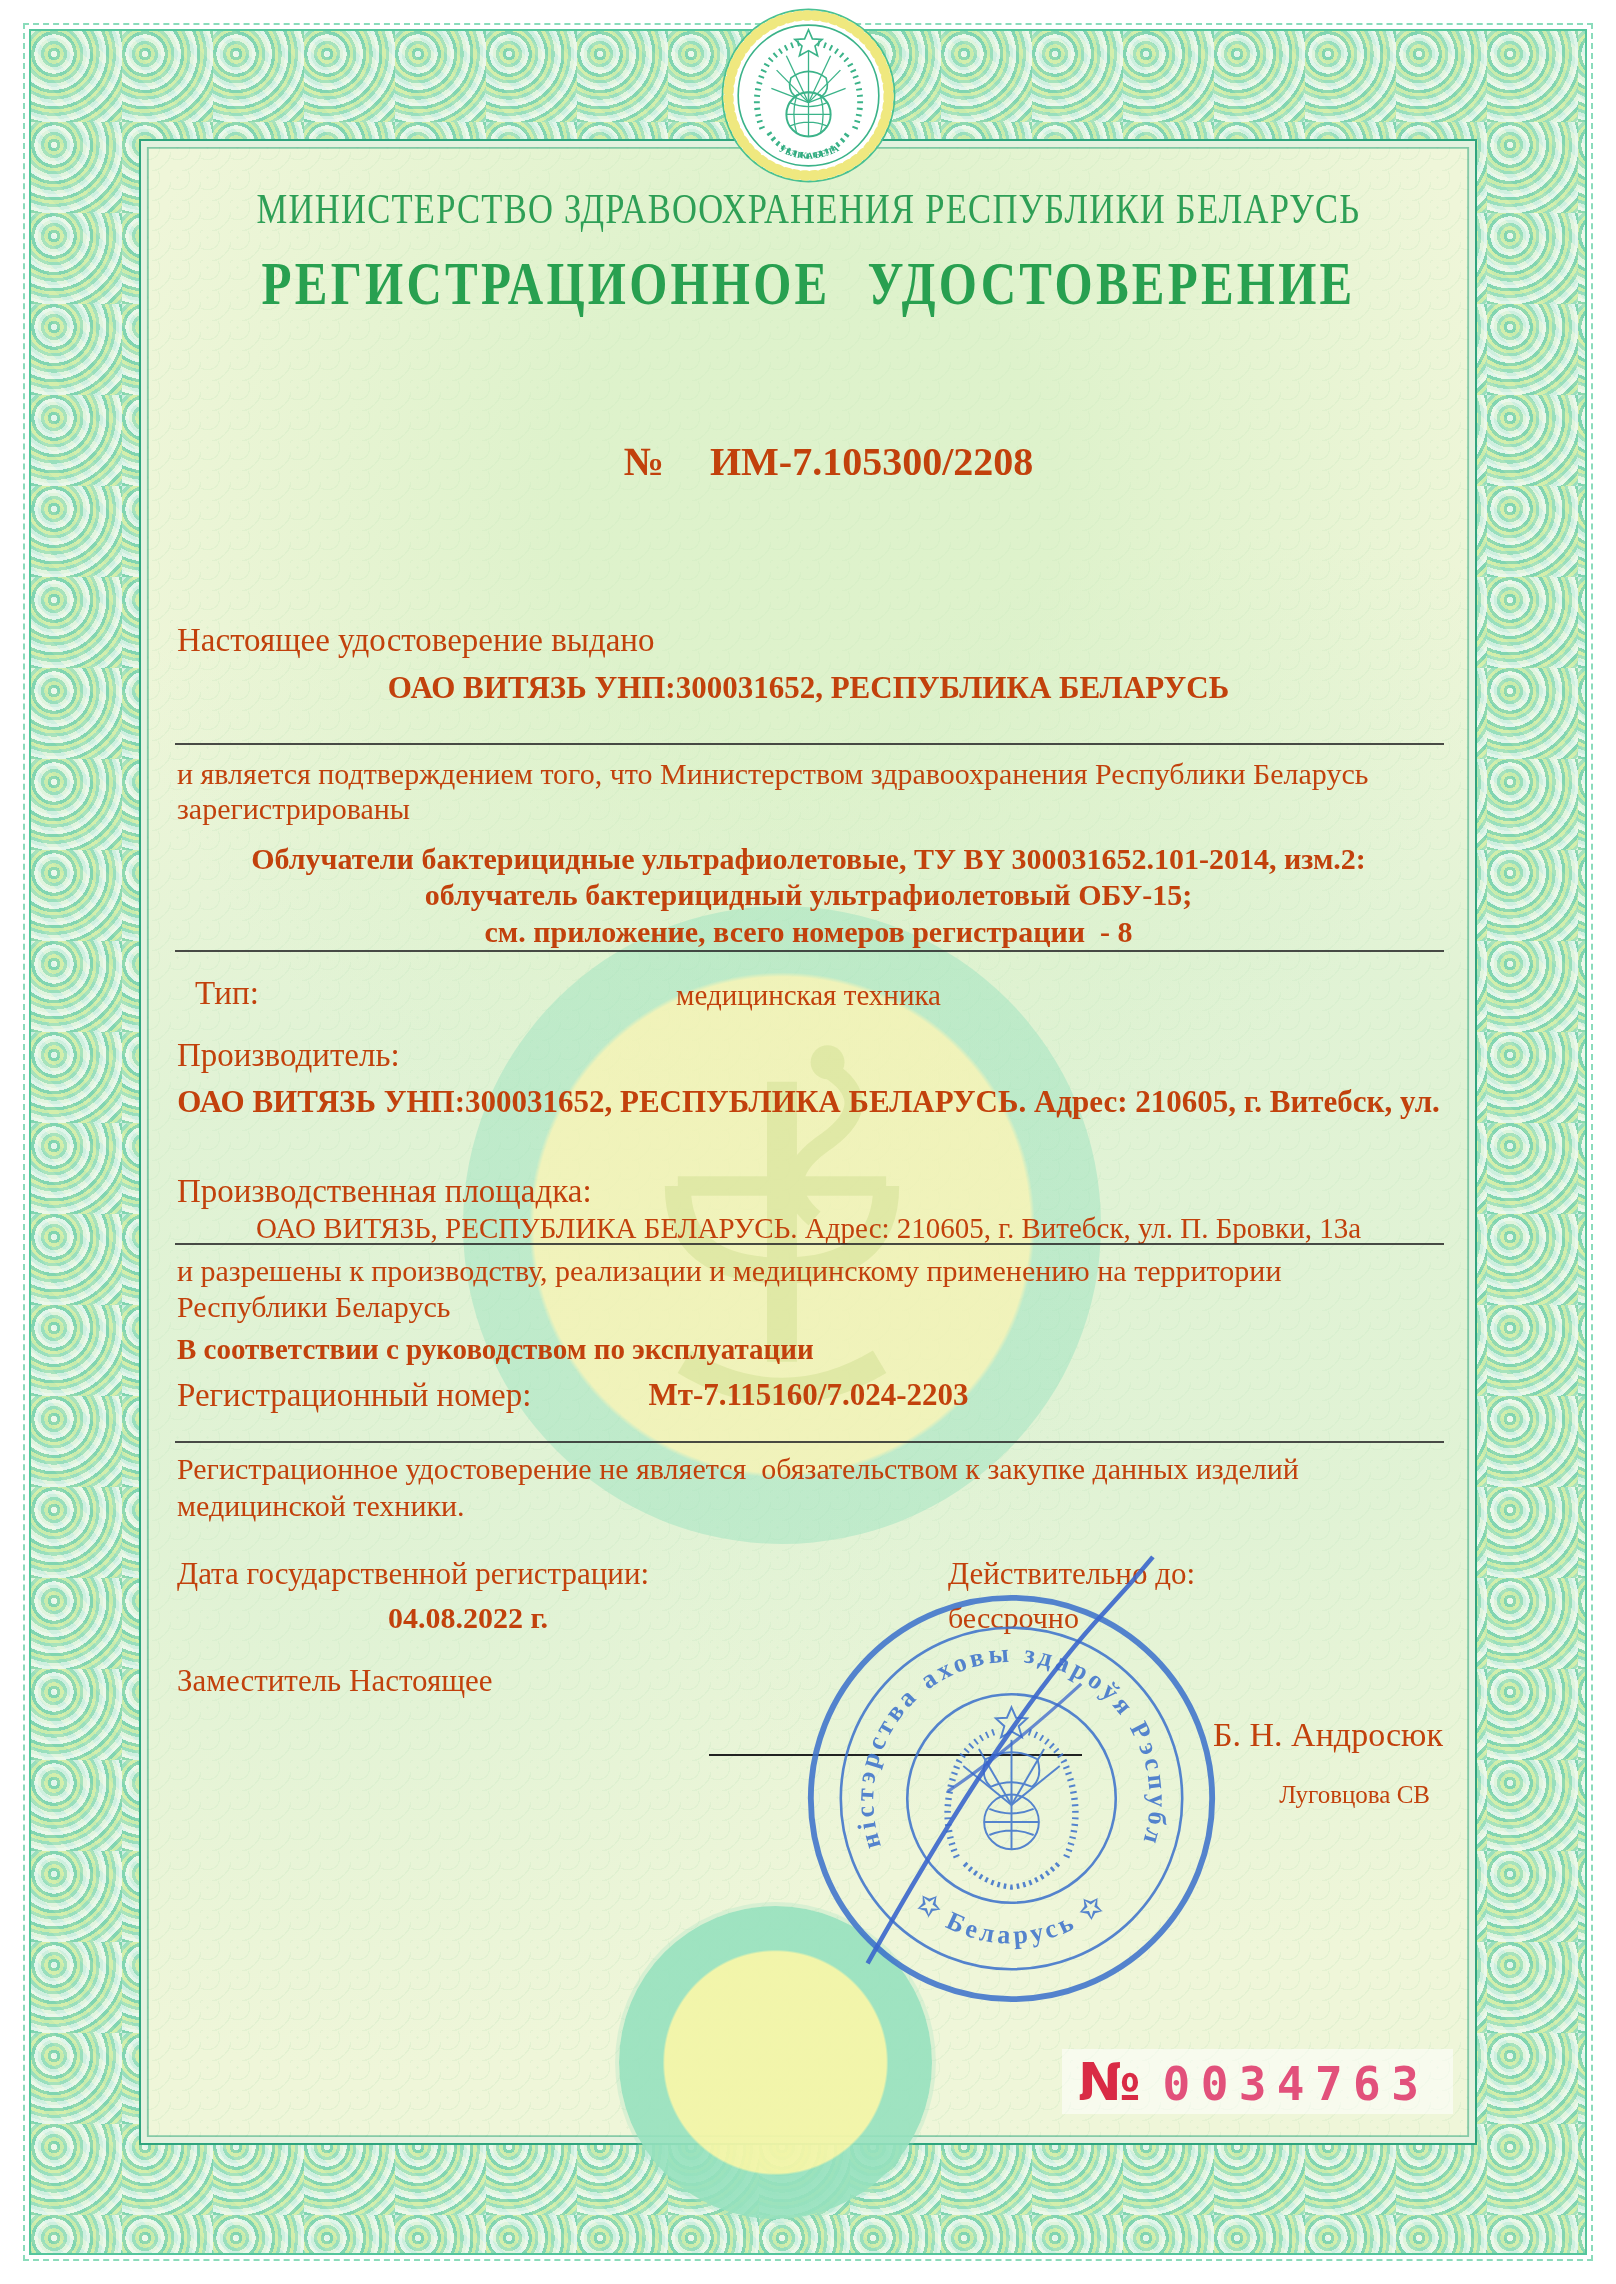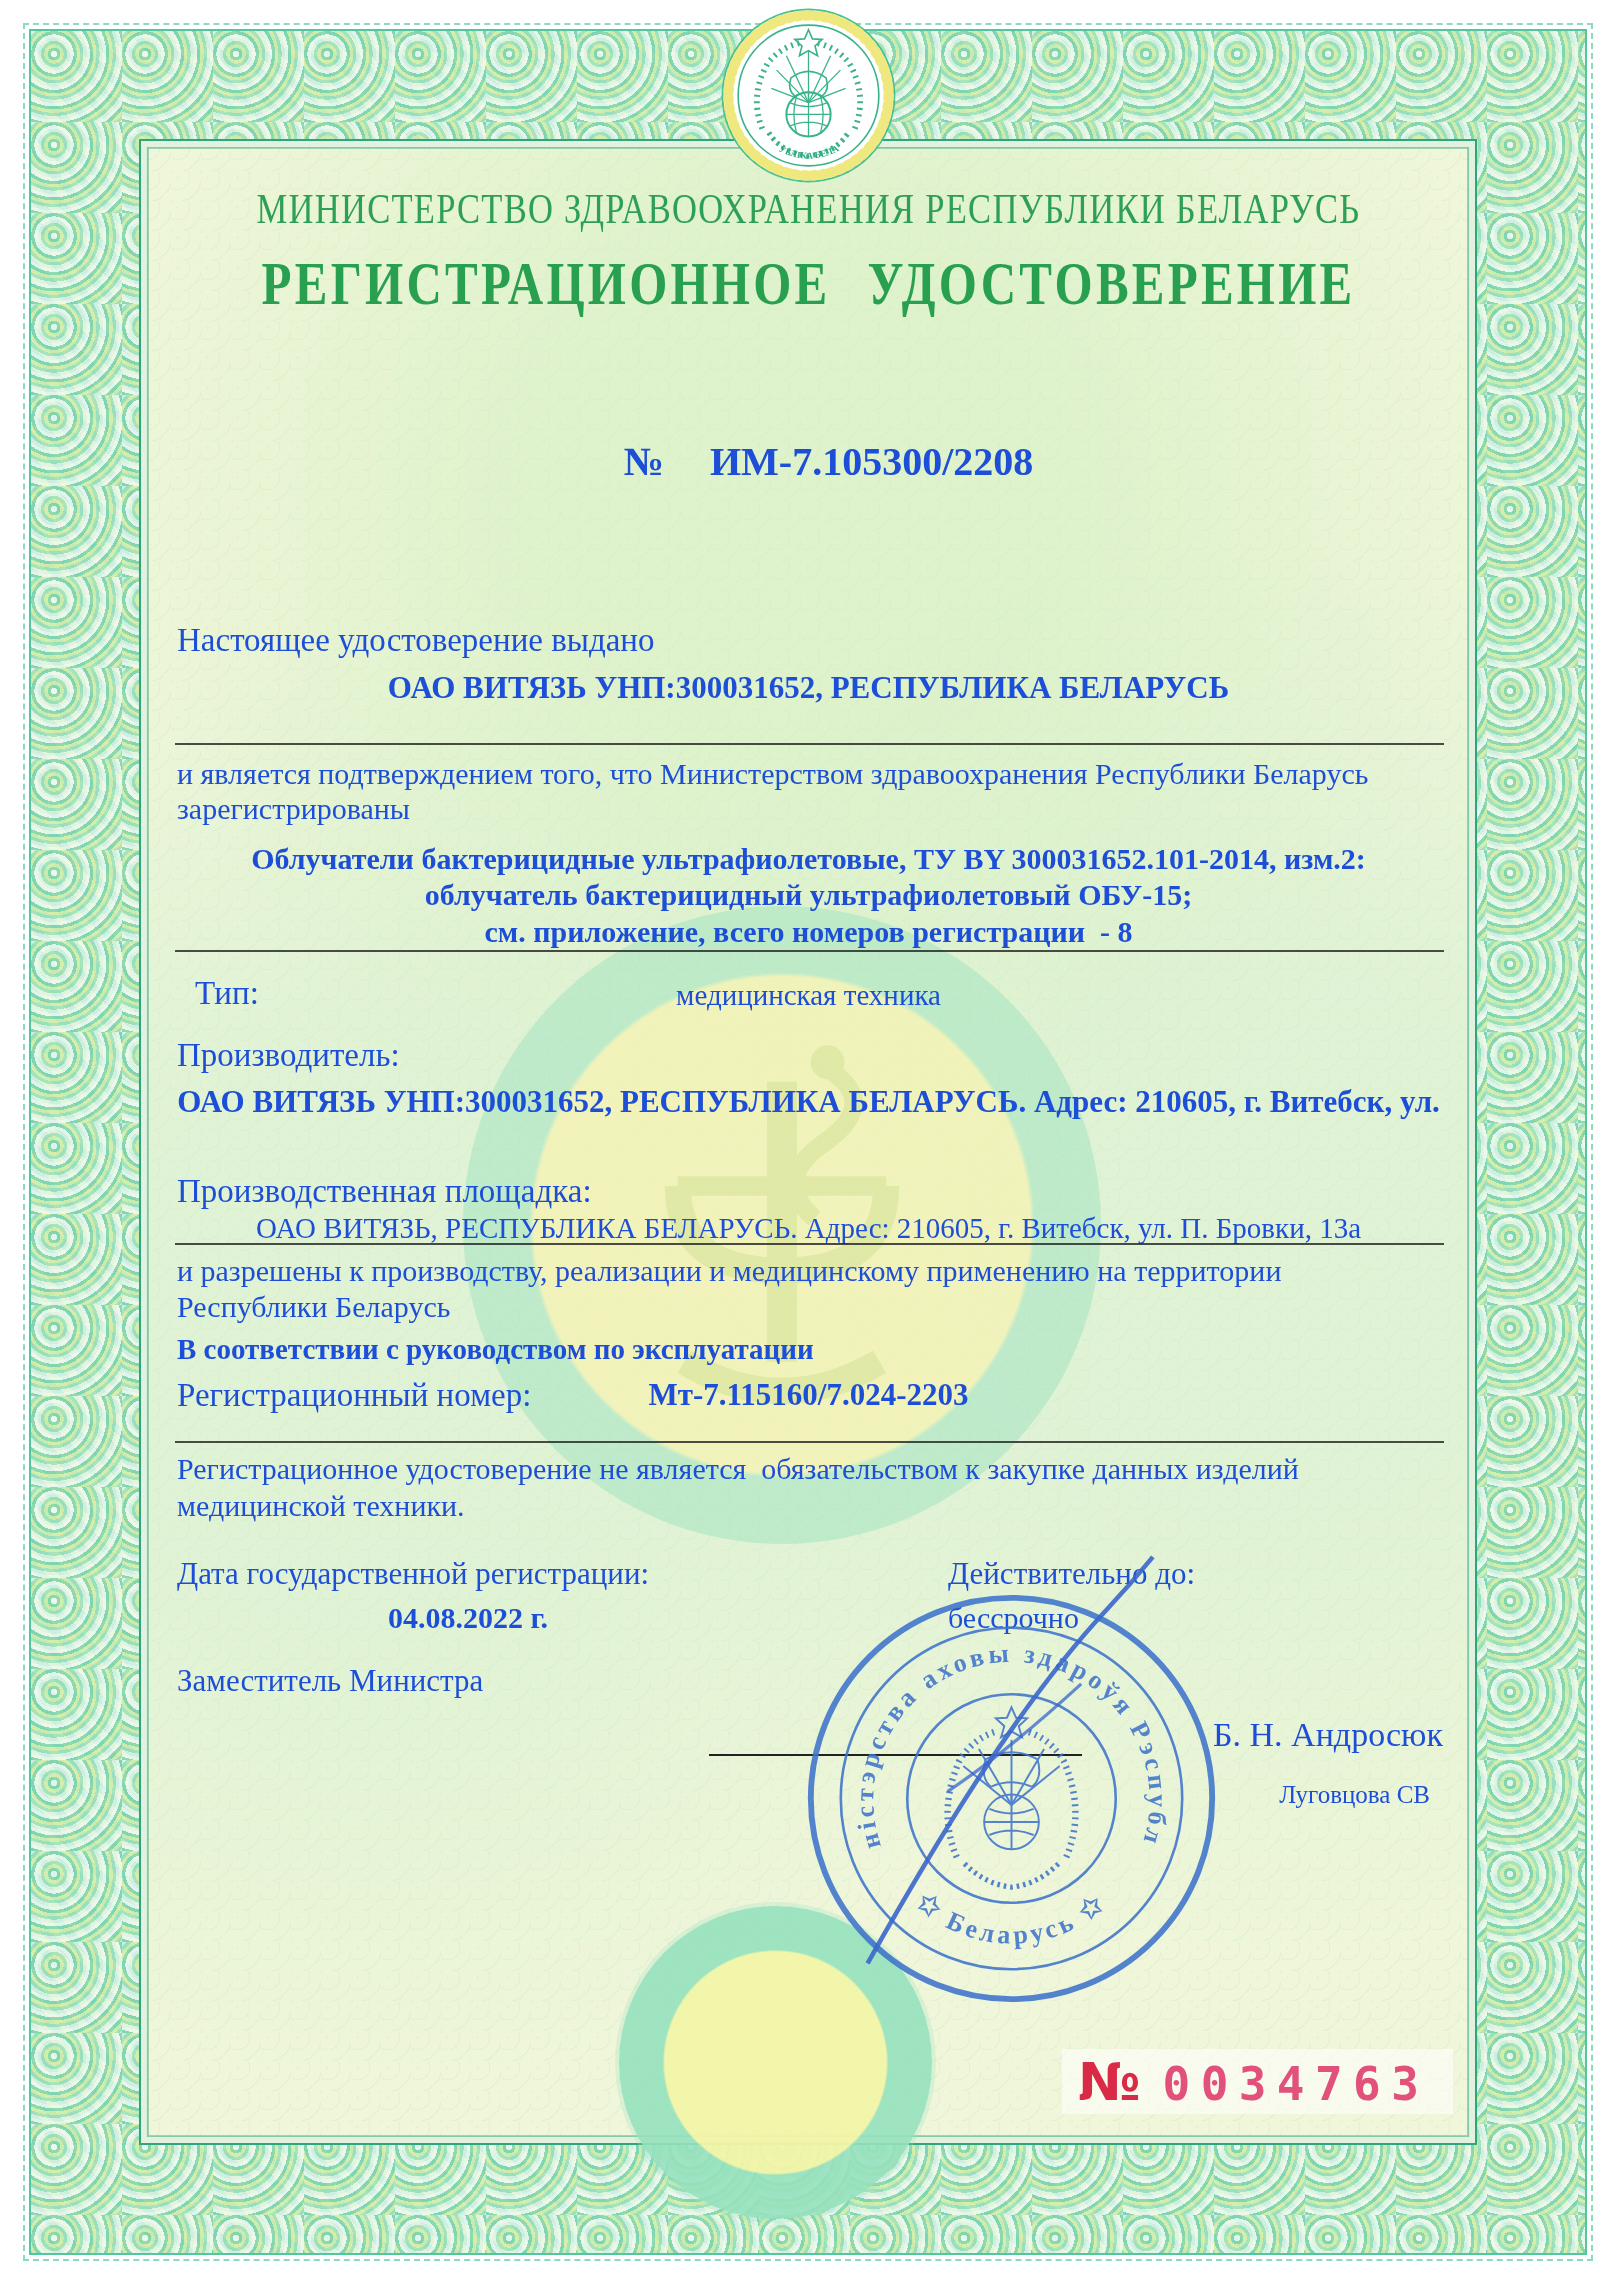--- a/index.html
+++ b/index.html
@@ -32,21 +32,21 @@
       radial-gradient(circle at 50% 18%, rgba(205,238,190,.5) 0 14%, transparent 40%),
       radial-gradient(circle at 18% 60%, rgba(198,236,205,.35) 0 18%, transparent 45%),
       radial-gradient(circle at 84% 55%, rgba(198,236,205,.35) 0 18%, transparent 45%),
       repeating-radial-gradient(circle at 6.5px 6.5px, rgba(120,200,140,.10) 0 1.3px, transparent 1.3px 11.7px);
     background-size:auto,auto,auto,30px 30px;
     border:2.6px solid #2fa57e;
     box-shadow: inset 0 0 0 5.9px #e3f2df, inset 0 0 0 7.8px rgba(47,165,126,.55);
   }
 
   
-  .t { position:absolute; color:#1d4ed8; z-index:5; white-space:pre-wrap; }
+  .t { position:absolute; color:#c2410c; z-index:5; white-space:pre-wrap; }
   .rule { position:absolute; left:175px; width:1269px; height:2px; background:#2b2b2b; z-index:5; opacity:.85; }
 
   .ministry { top:184px; left:175px; width:1267px; font-size:36px; letter-spacing:1.3px;
               color:#2e9f56; text-align:center; transform:scale(.96,1.18); transform-origin:50% 0; }
   .doc-title { top:248px; left:175px; width:1267px; font-size:50px; letter-spacing:3.3px; word-spacing:22px;
                color:#28a050; text-align:center; font-weight:bold; transform:scale(.98,1.22); transform-origin:50% 0; }
   .number-row { top:391px; left:175px; width:1267px; text-align:center; font-size:40px; font-weight:bold; }
   .number-row .gap { display:inline-block; width:46px; }
 
   .intro { top:611px; left:177px; font-size:33px;margin-top:11px; }
@@ -189,21 +189,21 @@
   <div class="t reg-value">Мт-7.115160/7.024-2203</div>
 
   <div class="rule" style="top:1441px"></div>
   <div class="t disclaimer">Регистрационное удостоверение не является  обязательством к закупке данных изделий медицинской техники.</div>
 
   <div class="t date-label">Дата государственной регистрации:</div>
   <div class="t valid-label">Действительно до:</div>
   <div class="t date-value">04.08.2022 г.</div>
   <div class="t valid-value">бессрочно</div>
 
-  <div class="t signer-title">Заместитель Министра</div>
+  <div class="t signer-title">Заместитель Настоящее</div>
   <div class="sig-line"></div>
   <div class="t signer-name">Б. Н. Андросюк</div>
   <div class="t executor">Луговцова СВ</div>
 
   <svg class="stamp" viewBox="0 0 640 640">
     <g stroke="#3f74cc" fill="none">
       <circle cx="320" cy="320" r="308" stroke-width="9"></circle>
       <circle cx="320" cy="320" r="262" stroke-width="4"></circle>
       <circle cx="320" cy="320" r="160" stroke-width="4"></circle>
       <g stroke-width="3">

